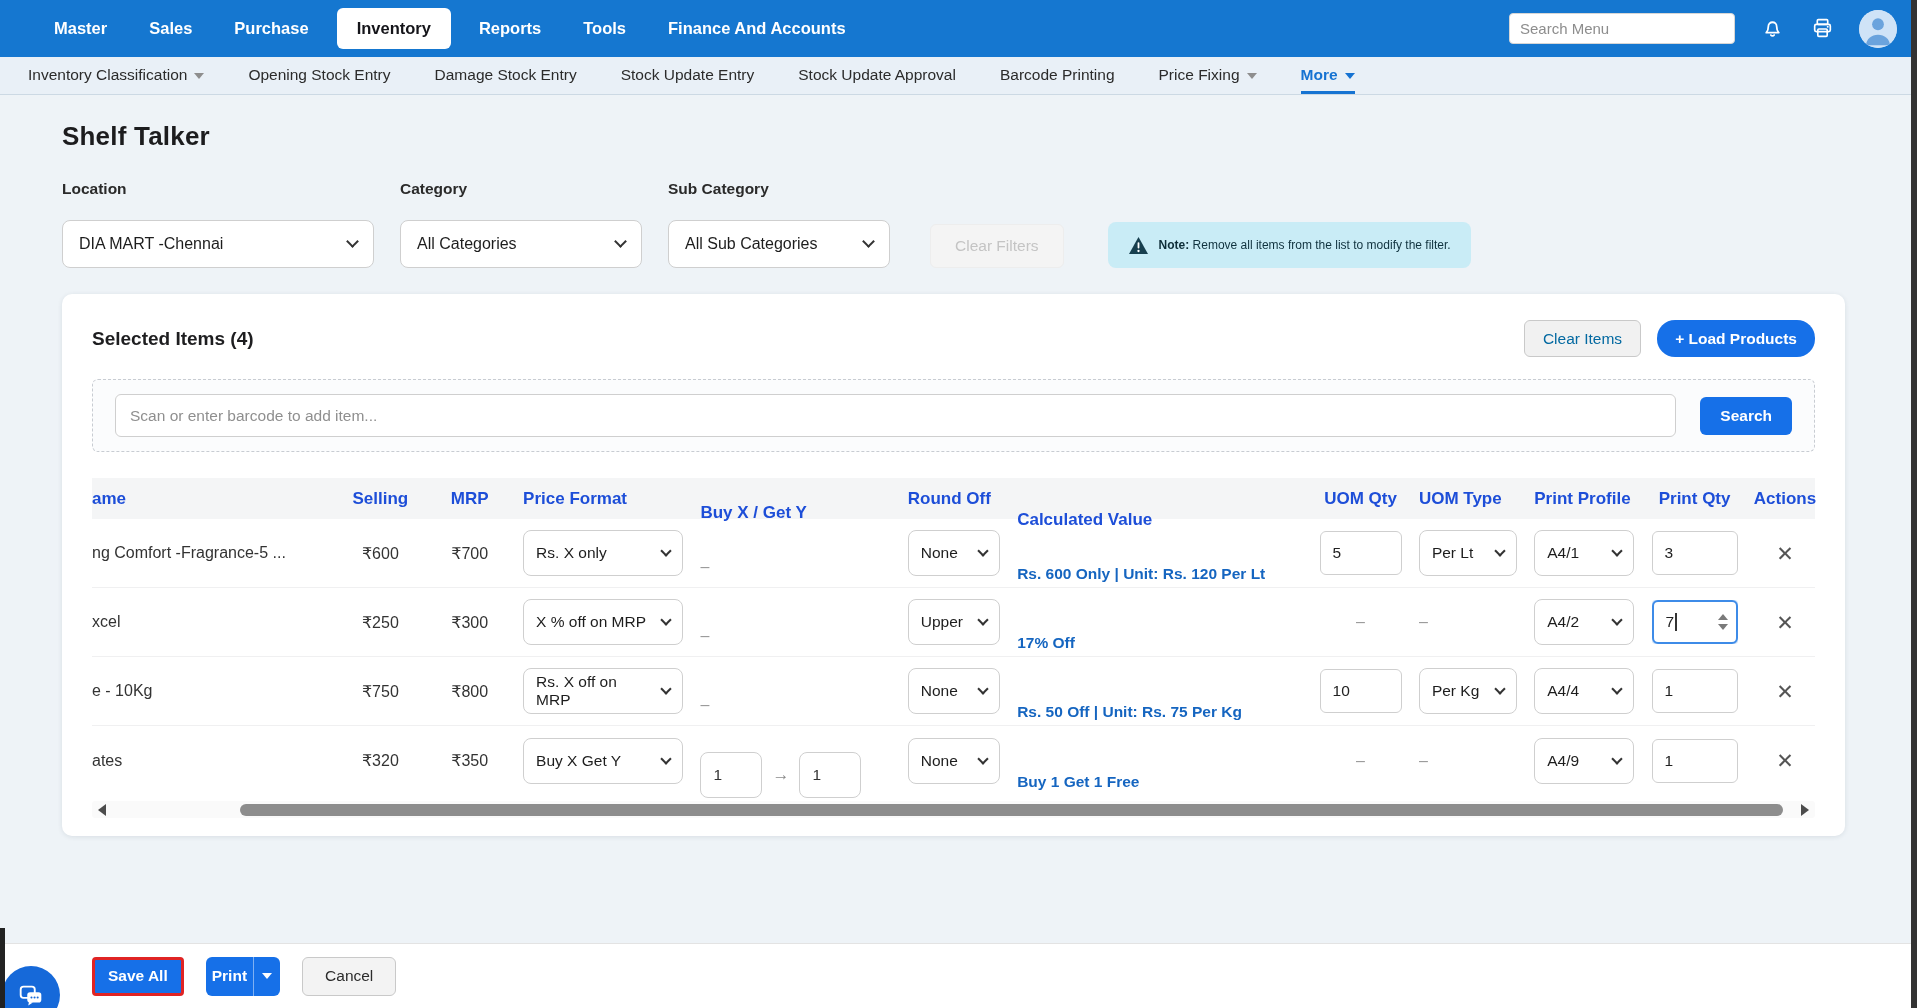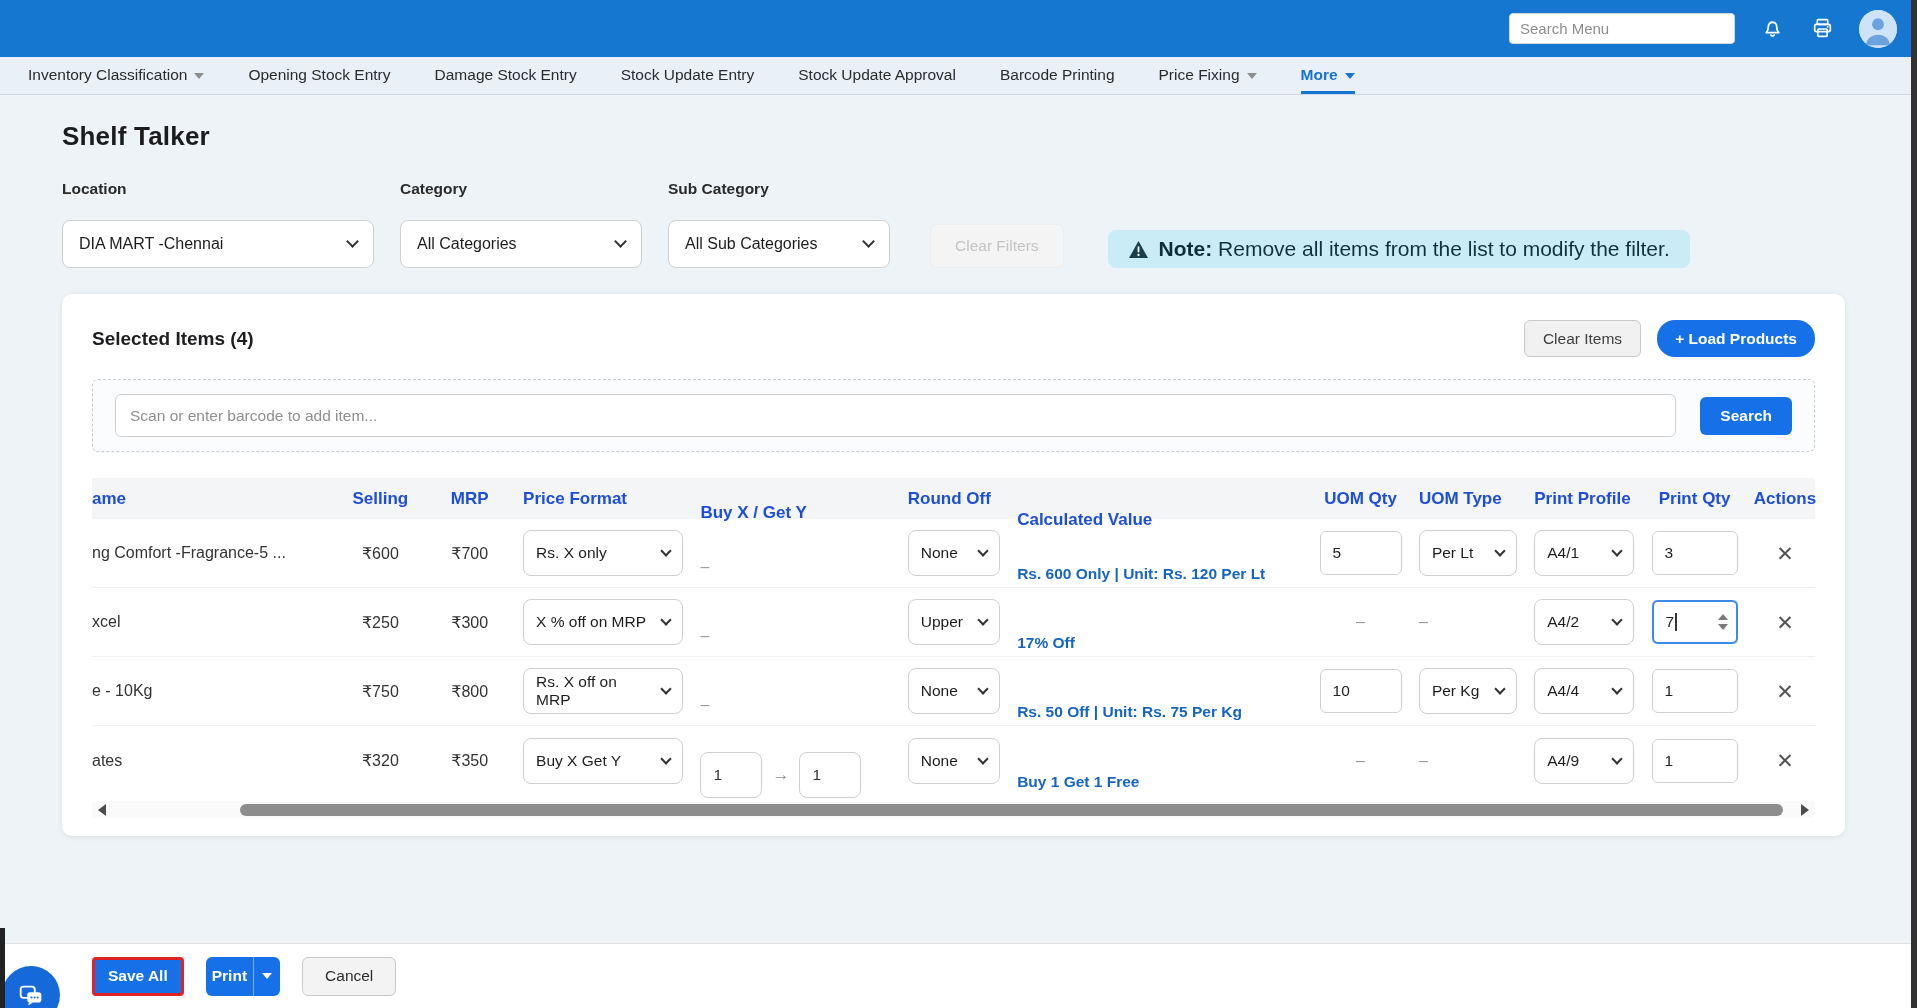--- a/index.html
+++ b/index.html
@@ -34,29 +34,29 @@
   .page-title{font-size:26px;font-weight:700;color:#1c1c1e;margin-top:26px;letter-spacing:.2px;}
 
   .filters{display:flex;align-items:flex-end;margin-top:28px;gap:26px;}
   .fgroup{display:flex;flex-direction:column;gap:22px;}
   .flabel{font-size:15.5px;font-weight:700;color:#2a2a2a;}
   .selectbox{height:48px;border:1px solid #cfcfcf;border-radius:8px;background:#fff;display:flex;align-items:center;justify-content:space-between;padding:0 16px;font-size:16px;color:#1d1d1d;cursor:pointer;}
   .selectbox .chev{width:9px;height:9px;border-right:2.2px solid #333;border-bottom:2.2px solid #333;transform:rotate(45deg);margin-top:-5px;margin-left:12px;flex:none;}
   .w-loc{width:312px;} .w-cat{width:242px;} .w-sub{width:222px;}
   .btn{border:none;border-radius:6px;font-size:15.5px;font-family:inherit;cursor:pointer;white-space:nowrap;}
   .btn-disabled{background:#f4f4f4;color:#c4c4c4;border:1px solid #ededed;height:44px;padding:0 24px;cursor:default;margin-left:14px;}
-  .note{height:38px;background:var(--note-bg);border-radius:8px;display:flex;align-items:center;gap:10px;padding:0 20px;margin-left:18px;margin-bottom:0;font-size:21px;color:#10323e;}
+  .note{height:46px;background:var(--note-bg);border-radius:8px;display:flex;align-items:center;gap:10px;padding:0 20px;margin-left:18px;margin-bottom:0;font-size:12px;color:#10323e;}
   .note b{color:#0e2d38;}
 
   
   .card{margin:26px 0 0 0;background:#fff;border-radius:10px;box-shadow:0 1px 5px rgba(30,50,70,.10);width:1783px;padding:26px 30px 18px 30px;}
   .card-head{display:flex;align-items:center;}
   .card-title{font-size:19px;font-weight:700;color:#1e1e20;}
   .card-actions{margin-left:auto;display:flex;gap:16px;}
-  .btn-clear-items{background:#f1f1f1;border:1px solid #c9c9c9;color:#404040;height:37px;padding:0 18px;border-radius:6px;}
+  .btn-clear-items{background:#f1f1f1;border:1px solid #c9c9c9;color:#0369a1;height:37px;padding:0 18px;border-radius:6px;}
   .btn-primary{background:var(--primary);color:#fff;height:37px;padding:0 18px;font-weight:700;border-radius:18px;}
 
   .barcode-zone{margin-top:22px;border:1px dashed #c8ccd2;border-radius:6px;background:#fbfcfd;display:flex;align-items:center;gap:24px;padding:14px 22px;}
   .barcode-input{flex:1;height:43px;border:1px solid #cfcfcf;border-radius:6px;padding:0 14px;font-size:15.5px;font-family:inherit;color:#333;outline:none;background:#fff;}
   .barcode-input::placeholder{color:#8f8f8f;}
   .btn-search{height:38px;padding:0 20px;font-weight:700;background:var(--primary);color:#fff;border-radius:6px;border:none;font-size:15.5px;cursor:pointer;}
 
   
   .tbl{margin-top:26px;}
   .trow{display:flex;align-items:center;justify-content:space-between;width:100%;}
@@ -111,20 +111,29 @@
   .chat-fab{position:absolute;left:2px;top:966px;width:58px;height:58px;border-radius:50%;background:#1669d9;display:flex;align-items:center;justify-content:center;cursor:pointer;z-index:5;}
   .edge-right{position:absolute;right:0;top:0;width:6px;height:1008px;background:#333;z-index:9;}
   .edge-left-bottom{position:absolute;left:0;top:928px;width:5px;height:80px;background:#222;z-index:9;}
 </style>
 </head>
 <body>
 
 <div class="screen">
 
   <div class="topbar">
+    <div class="tn-items">
+        <div class="tn-item">Master</div>
+        <div class="tn-item">Sales</div>
+        <div class="tn-item">Purchase</div>
+        <div class="tn-item active">Inventory</div>
+        <div class="tn-item">Reports</div>
+        <div class="tn-item">Tools</div>
+        <div class="tn-item">Finance And Accounts</div>
+      </div>
     <div class="tn-right">
       <input class="search-menu" type="text" placeholder="Search Menu" style="">
       <span class="icon-btn">
         <svg width="25" height="25" viewBox="0 0 24 24" fill="none" stroke="#fff" stroke-width="1.7" stroke-linecap="round" stroke-linejoin="round">
           <path d="M18 16H6c1.6-1.6 2-3.2 2-6a4 4 0 0 1 8 0c0 2.8.4 4.4 2 6z"></path>
           <path d="M10.4 18.3a1.9 1.9 0 0 0 3.2 0"></path>
         </svg>
       </span>
       <span class="icon-btn">
         <svg width="25" height="25" viewBox="0 0 24 24" fill="none" stroke="#fff" stroke-width="1.6" stroke-linejoin="round">

